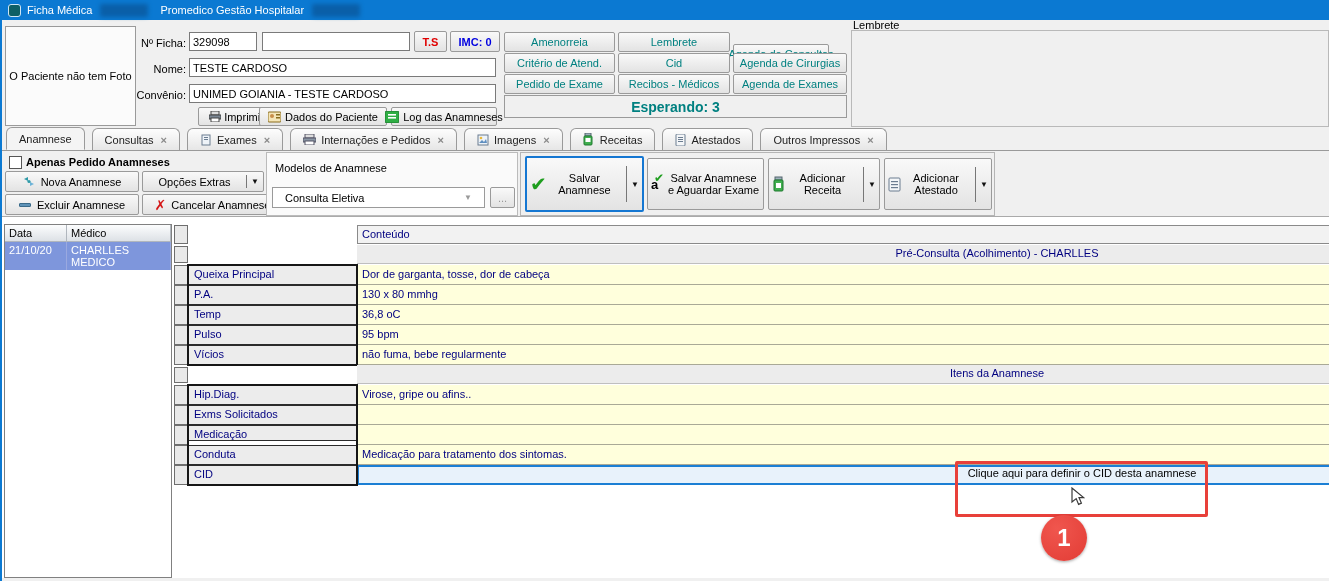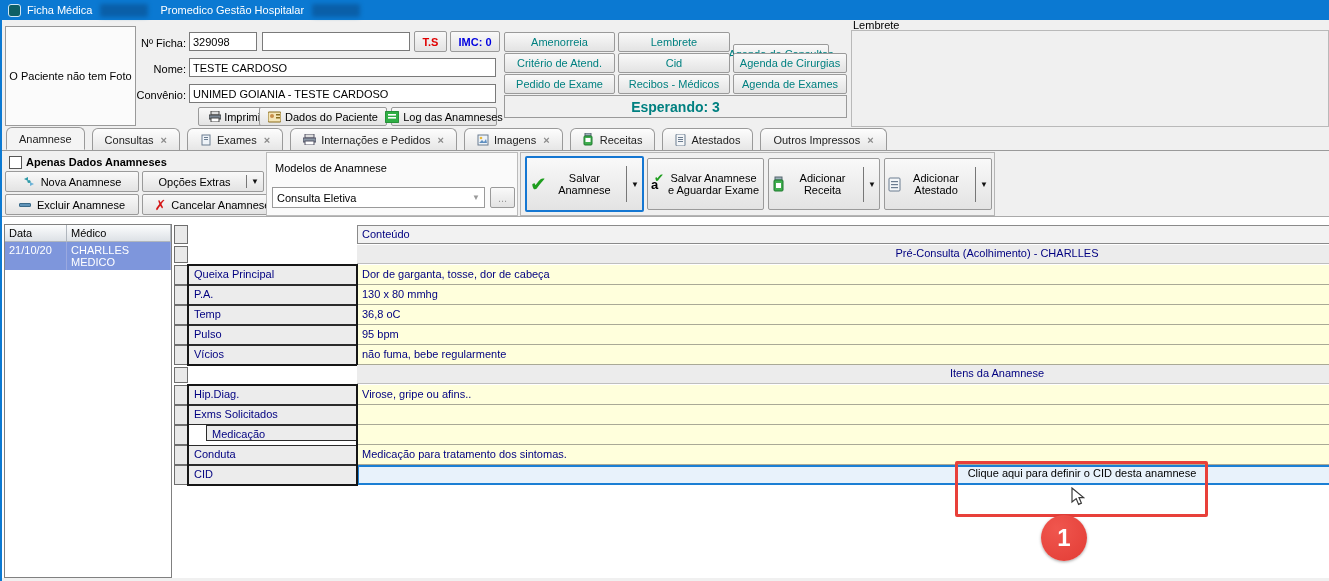--- a/index.html
+++ b/index.html
@@ -222,21 +222,21 @@
     </div>
     <div class="tab">
       <span>Outros Impressos</span>
       <span class="x">×</span>
     </div>
   </div>
 
   <div class="strip"></div>
 
   <span class="abs cb" style="left:7px; top:156px;"></span>
-  <span class="abs" style="left:24px; top:156px; font-weight:bold;">Apenas Dados Anamneses</span>
+  <span class="abs" style="left:24px; top:156px; font-weight:bold;">Apenas Pedido Anamneses</span>
 
   <div class="abs btn" style="left:3px; top:171px; width:134px; height:21px; gap:6px;">
     <span class="ticon">
       <svg width="12" height="11">
           <path d="M1 3 L5 1 L5 5 Z" fill="#2e9aa8"></path>
           <path d="M11 8 L7 6 L7 10 Z" fill="#6db3d8"></path>
           <circle cx="6" cy="5.5" r="1.6" fill="#2e9aa8"></circle>
         </svg>
     </span>
     <span>Nova Anamnese</span>
@@ -250,21 +250,21 @@
     <span style="width:12px;height:4px;background:#5f93b8;border:1px solid #3a6a8a;border-radius:1px;"></span>
     <span>Excluir Anamnese</span>
   </div>
   <div class="abs btn" style="left:140px; top:194px; width:141px; height:21px; gap:5px;">
     <span class="x-red" style="font-size:14px;">✗</span>
     <span>Cancelar Anamnese</span>
   </div>
 
   <div class="abs" style="left:264px; top:152px; width:252px; height:64px; background:#fafafa; border:1px solid #bbb;"></div>
   <div class="abs" style="left:273px; top:162px;">Modelos de Anamnese</div>
-  <div class="abs" style="left:270px; top:187px; width:213px; height:21px; background:#fff; border:1px solid #9a9a9a; display:flex; align-items:center; padding:0 4px;">
+  <div class="abs" style="left:270px; top:187px; width:213px; height:21px; background:#fff; border:1px solid #9a9a9a; display:flex; align-items:center; padding:0 12px;">
     <span style="flex:1;">Consulta Eletiva</span>
     <span class="dd" style="color:#9a9a9a;">▼</span>
   </div>
   <div class="abs btn" style="left:488px; top:187px; width:25px; height:21px; color:#9a9a9a;">...</div>
 
   <div class="abs" style="left:518px; top:152px; width:475px; height:64px; border:1px solid #b5b5b5; background:#f0f0f0;"></div>
 
   <div class="abs btn" style="left:523px; top:156px; width:119px; height:56px; border:2px solid #1577d2; padding:0 3px;">
     <span class="chk-green" style="font-size:20px;">✔</span>
     <span style="flex:1; text-align:center; white-space:normal;">Salvar Anamnese</span>
@@ -353,21 +353,21 @@
 
   <div class="abs selcell" style="left:172px; top:385px; width:14px; height:20px;"></div>
   <div class="abs lblcell" style="left:186px; top:385px; width:169px; height:20px;">Hip.Diag.</div>
   <div class="abs valcell" style="left:355px; top:385px; width:1280px; height:20px;">Virose, gripe ou afins..</div>
 
   <div class="abs selcell" style="left:172px; top:405px; width:14px; height:20px;"></div>
   <div class="abs lblcell" style="left:186px; top:405px; width:169px; height:20px;">Exms Solicitados</div>
   <div class="abs valcell" style="left:355px; top:405px; width:1280px; height:20px;"></div>
 
   <div class="abs selcell" style="left:172px; top:425px; width:14px; height:20px;"></div>
-  <div class="abs lblcell" style="left:204px; top:425px; width:169px; height:16px;">Medicação</div>
+  <div class="abs lblcell" style="left:186px; top:425px; width:169px; height:16px;">Medicação</div>
   <div class="abs valcell" style="left:355px; top:425px; width:1280px; height:20px;"></div>
 
   <div class="abs selcell" style="left:172px; top:445px; width:14px; height:20px;"></div>
   <div class="abs lblcell" style="left:186px; top:445px; width:169px; height:20px;">Conduta</div>
   <div class="abs valcell" style="left:355px; top:445px; width:1280px; height:20px;">Medicação para tratamento dos sintomas.</div>
 
   <div class="abs selcell" style="left:172px; top:465px; width:14px; height:20px;"></div>
   <div class="abs lblcell" style="left:186px; top:465px; width:169px; height:20px;">CID</div>
   <div class="abs valcell cidcell" style="left:355px; top:465px; width:1280px; height:20px;"></div>
 

